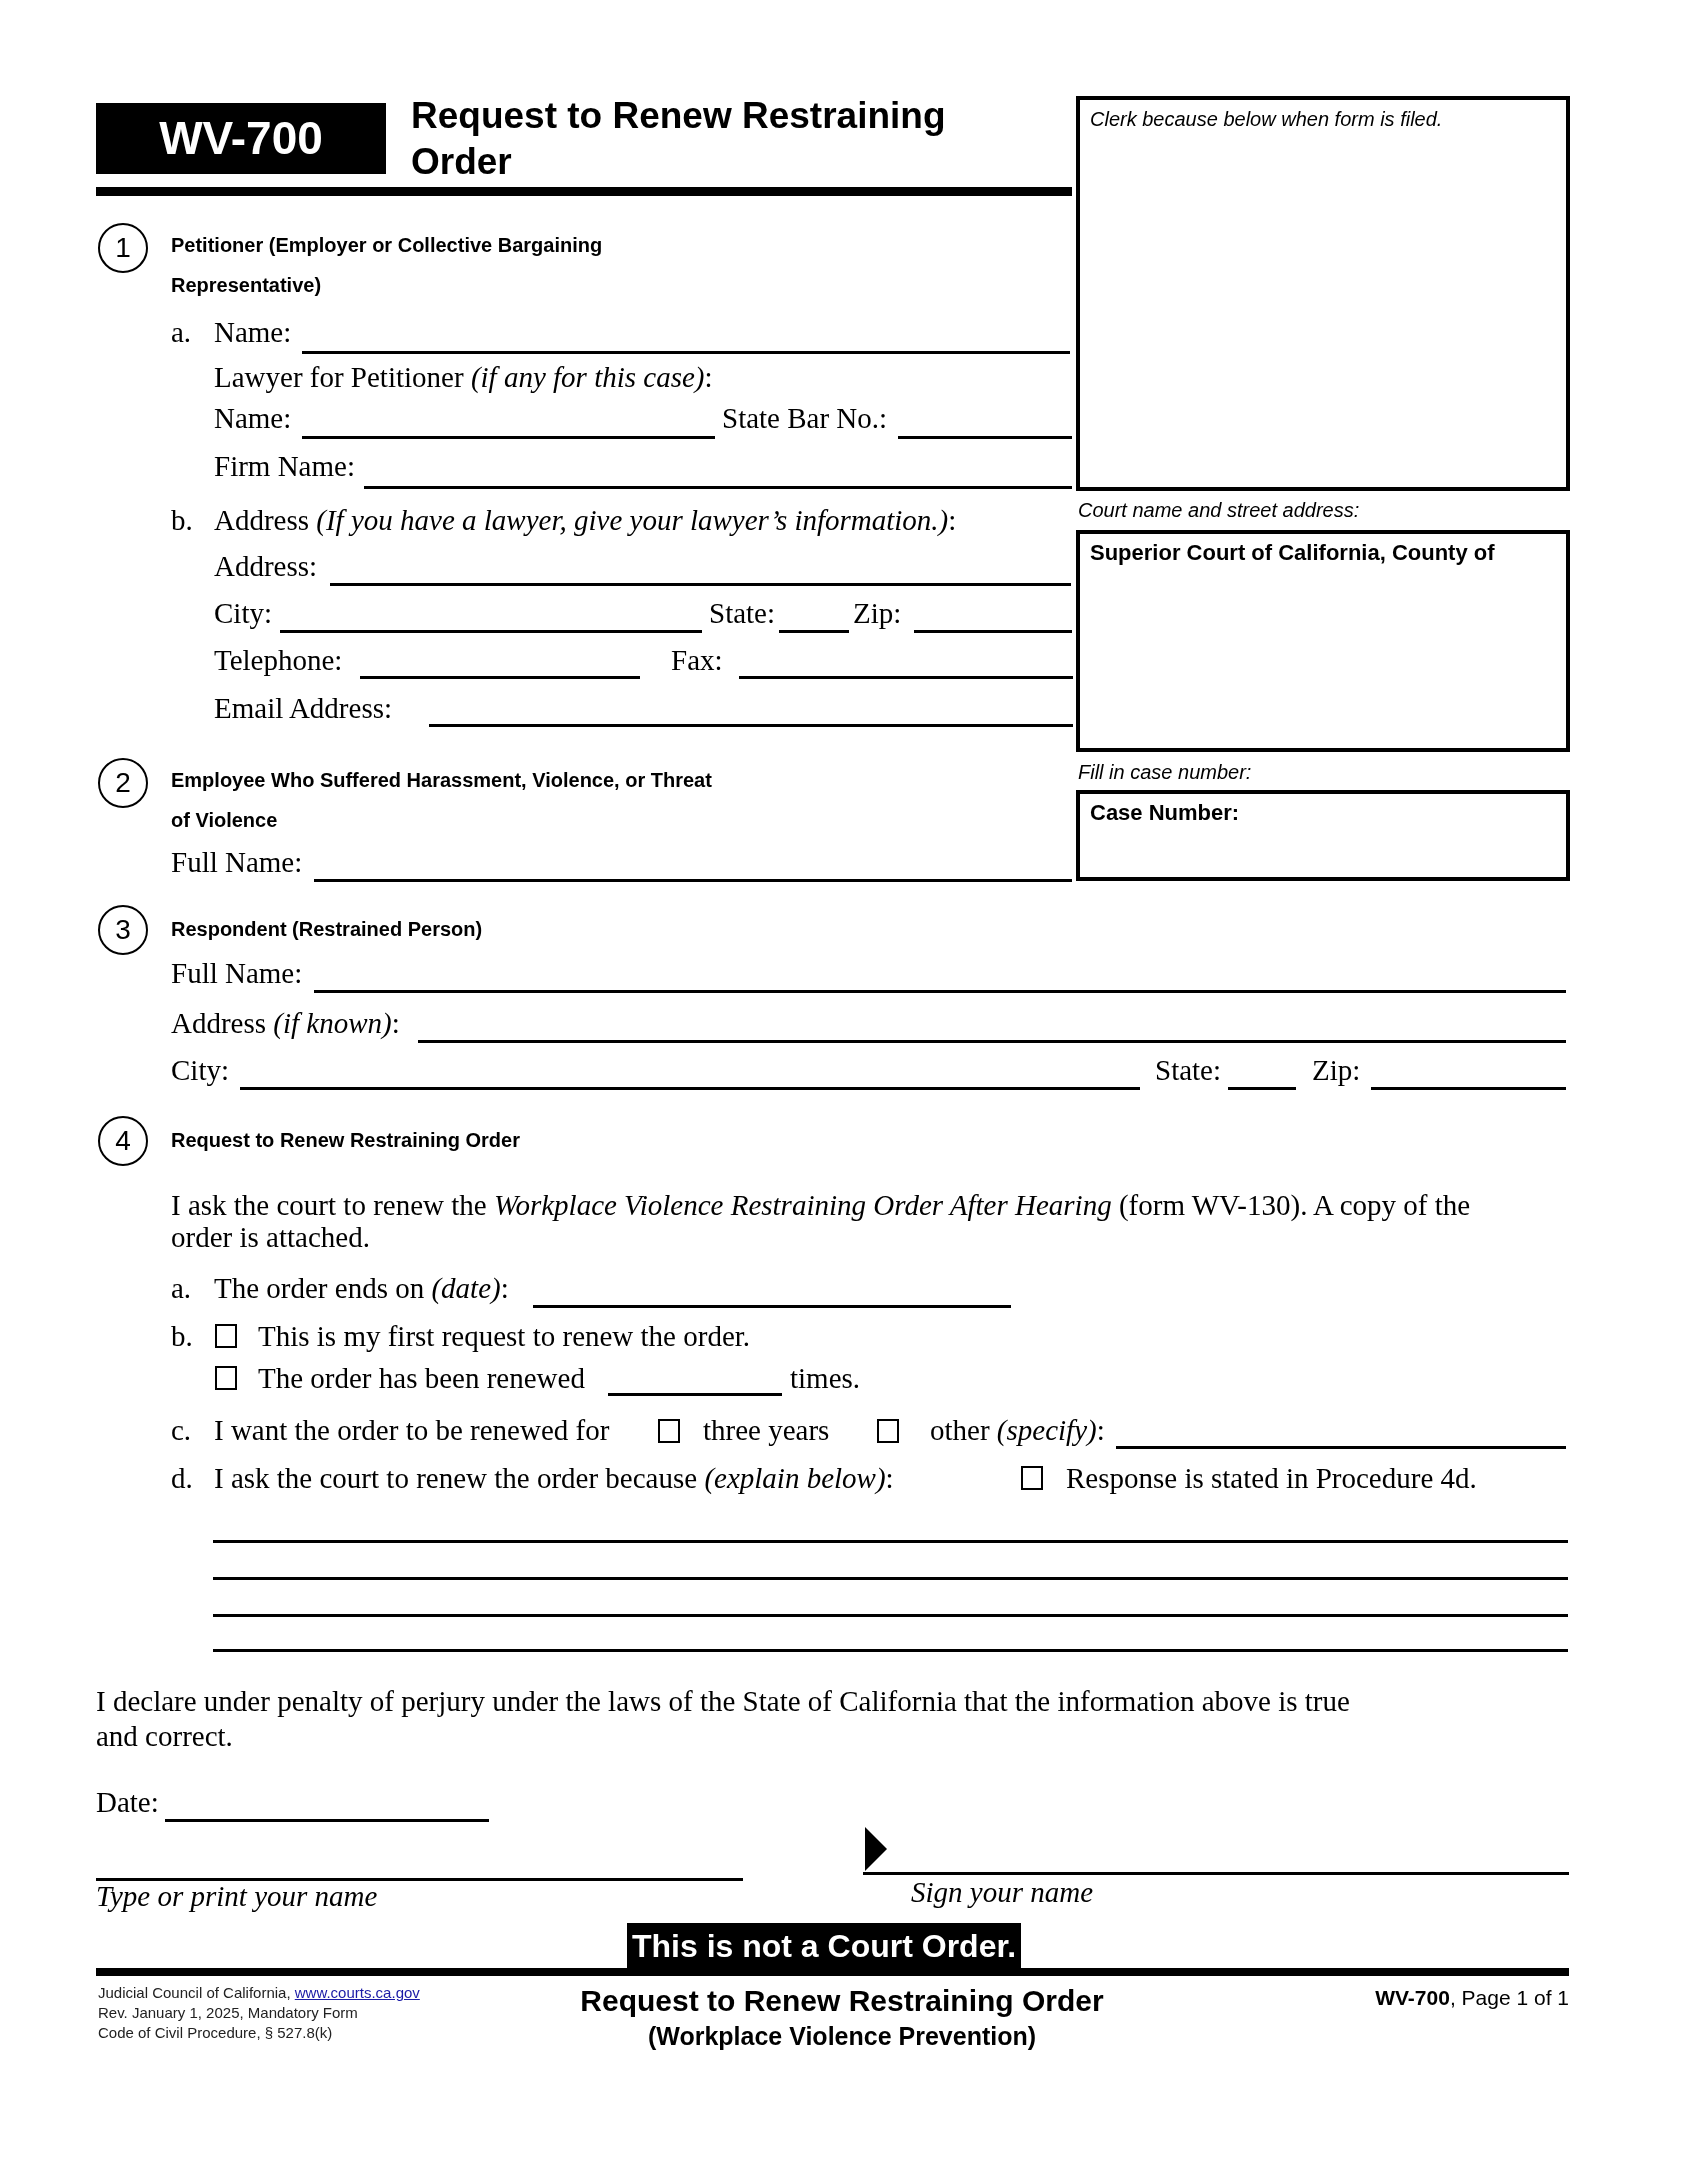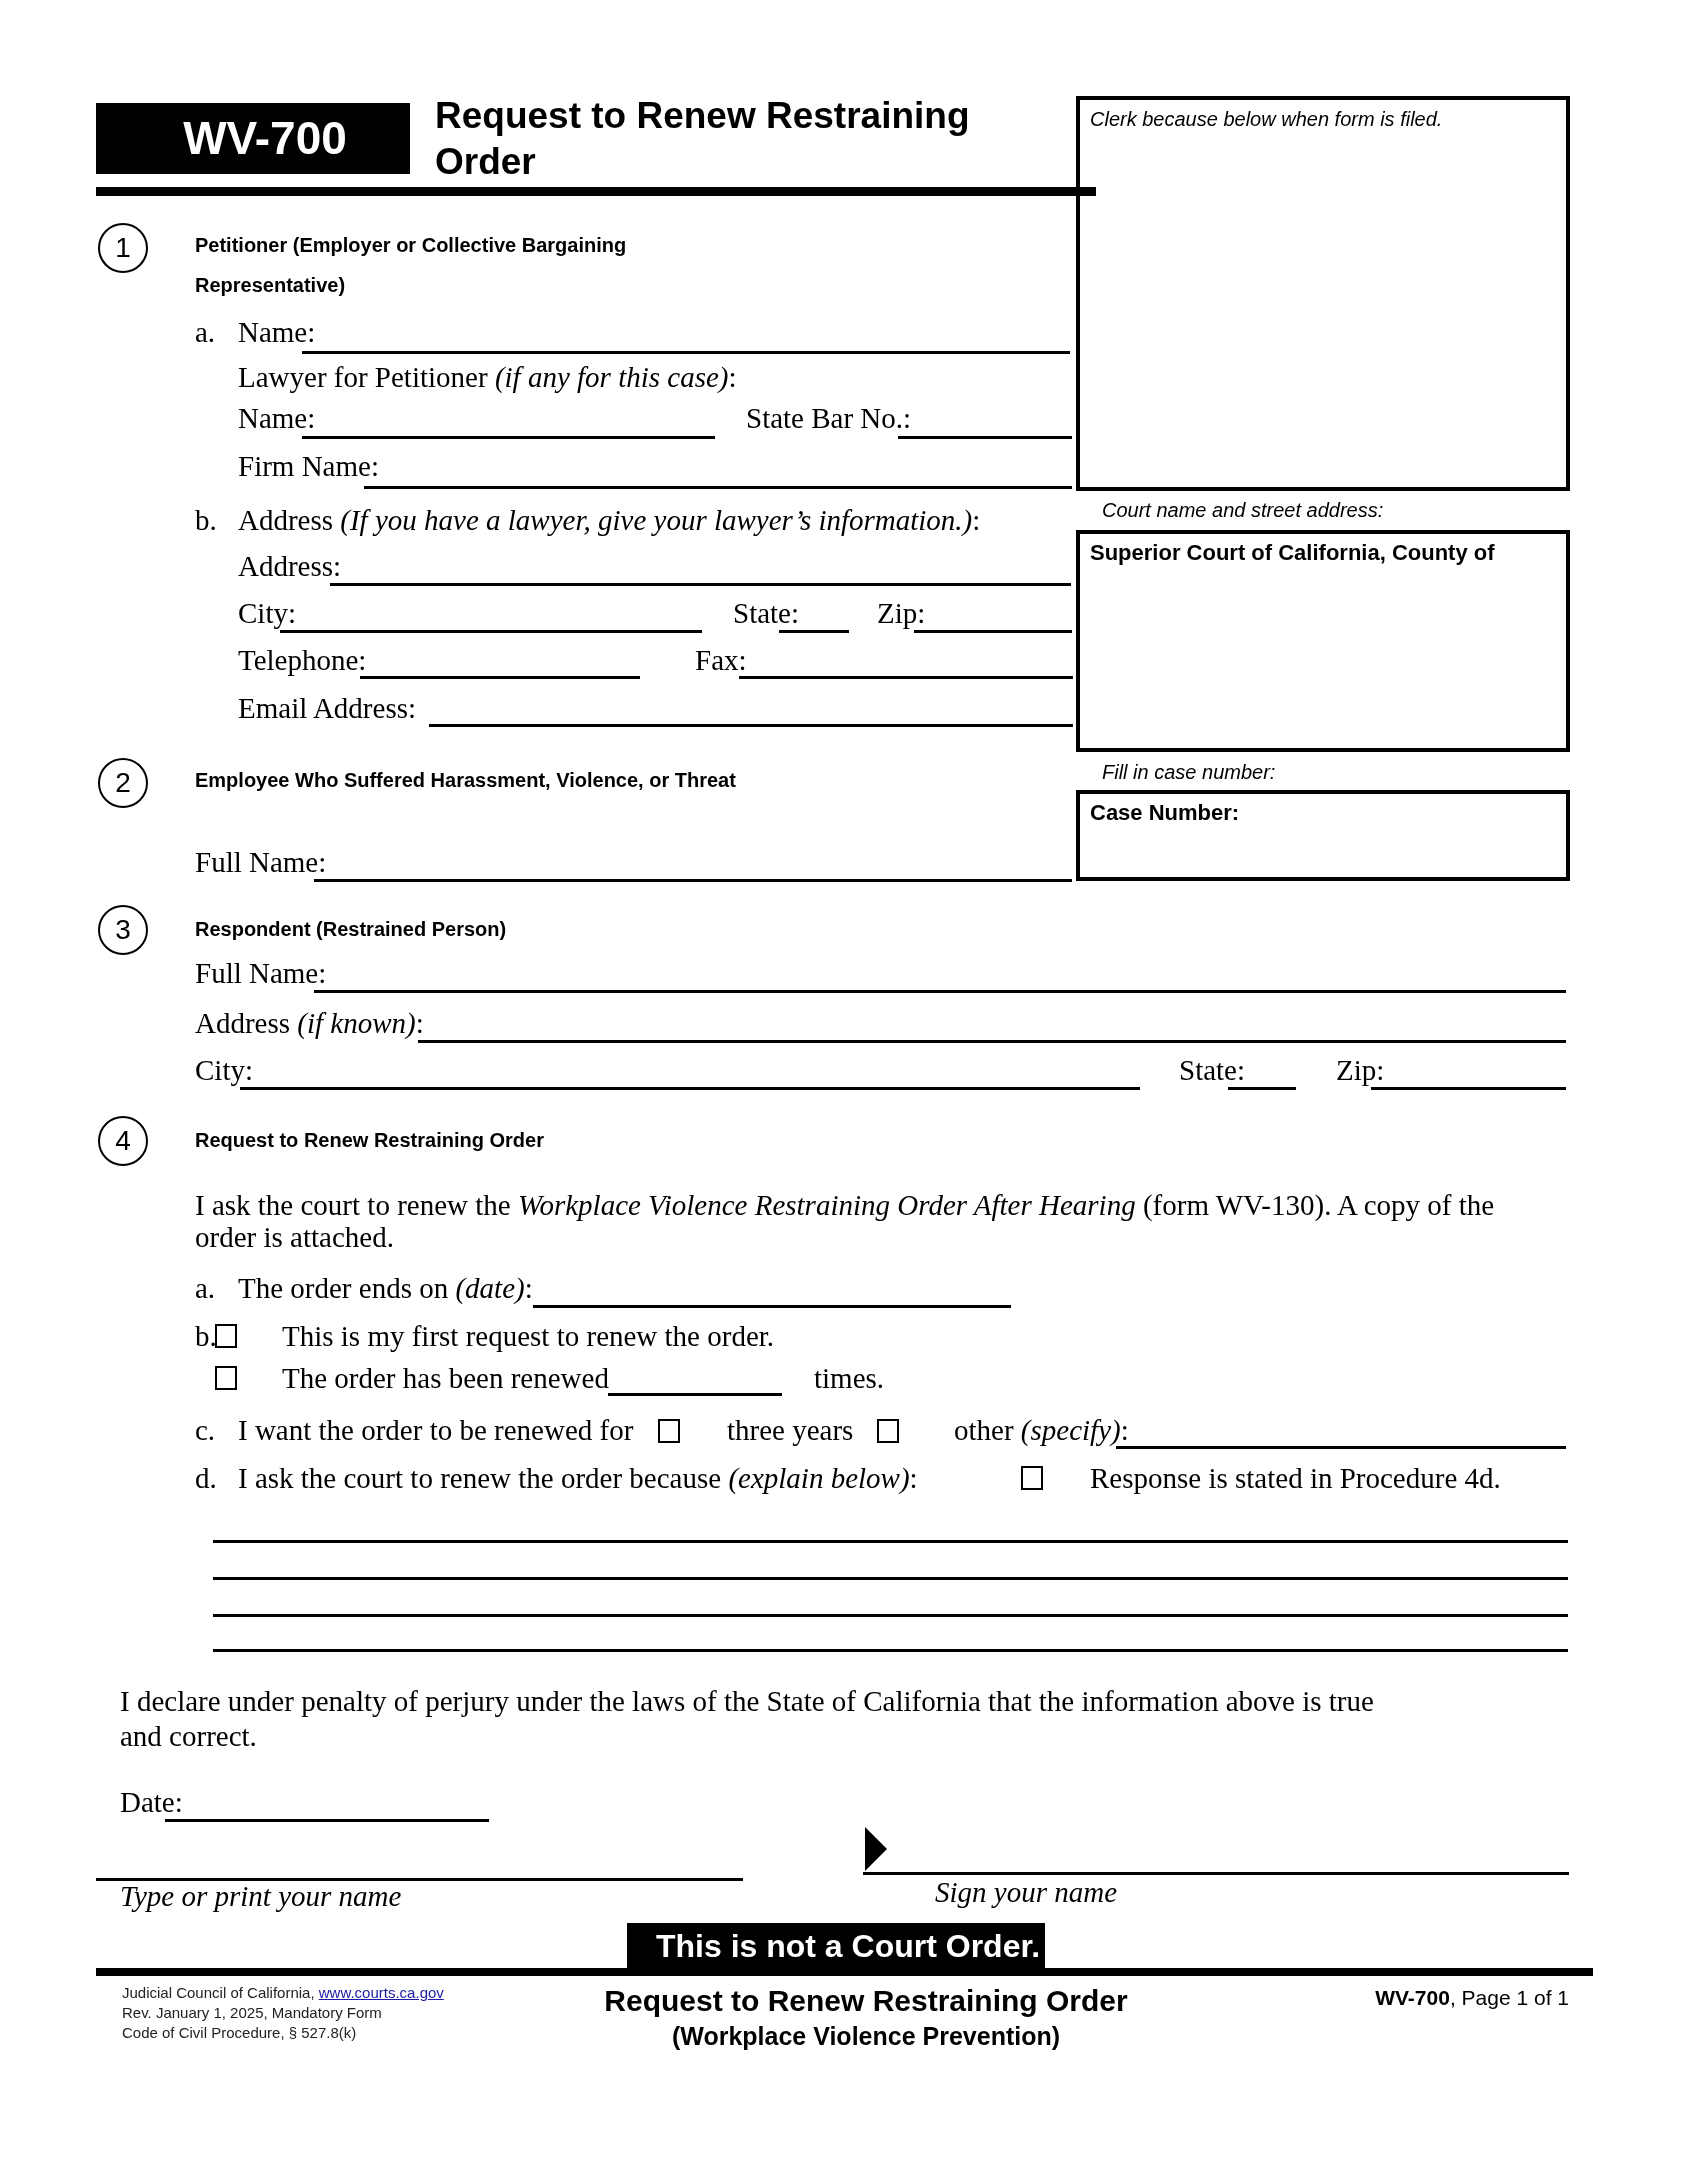--- a/index.html
+++ b/index.html
@@ -1,17 +1,17 @@
 <!DOCTYPE html>
 <html><head>
 <meta charset="utf-8">
 <style>
   html,body{margin:0;padding:0;background:#fff;}
   body{width:1683px;height:2178px;position:relative;overflow:hidden;color:#000;}
-  .abs{position:absolute;padding-left:24px;}
+  .abs{position:absolute;}
   .sans{font-family:"Liberation Sans","DejaVu Sans",sans-serif;}
   .line{position:absolute;height:3px;background:#000;}
   .box{position:absolute;border:4px solid #000;box-sizing:border-box;}
   .circle{position:absolute;width:50px;height:50px;border:2px solid #000;border-radius:50%;box-sizing:border-box;
     font-family:"Liberation Sans",sans-serif;font-size:28px;text-align:center;line-height:46px;}
   .h{font-family:"Liberation Sans",sans-serif;font-weight:bold;font-size:20px;line-height:40px;}
   .t{font-family:"Liberation Serif",serif;font-size:29px;line-height:32px;white-space:nowrap;}
   .i{font-style:italic;}
   .cb{position:absolute;width:22px;height:24px;border:2px solid #000;box-sizing:border-box;background:#fff;}
   .small-i{font-family:"Liberation Sans",sans-serif;font-style:italic;font-size:20px;white-space:nowrap;}
@@ -97,20 +97,21 @@
 <div class="line" style="left:739px;top:676px;width:334px;"></div>
 <input class="fld" style="left: 739px; top: 644px; width: 334px;" value="">
 
 <div class="abs t" style="left:214px;top:692px;">Email Address:</div>
 <div class="line" style="left:429px;top:724px;width:644px;"></div>
 <input class="fld" style="left: 429px; top: 691px; width: 644px;" value="">
 
 <div class="circle" style="left:98px;top:758px;">2</div>
 <div class="abs h" style="left:171px;top:760px;">
   <div>Employee Who Suffered Harassment, Violence, or Threat</div>
+  <div>of Violence</div>
 </div>
 <div class="abs t" style="left:171px;top:846px;">Full Name:</div>
 <div class="line" style="left:314px;top:879px;width:758px;"></div>
 <input class="fld" style="left: 314px; top: 846px; width: 758px;" value="">
 
 <div class="circle" style="left:98px;top:905px;">3</div>
 <div class="abs h" style="left:171px;top:909px;">Respondent (Restrained Person)</div>
 <div class="abs t" style="left:171px;top:957px;">Full Name:</div>
 <div class="line" style="left:314px;top:990px;width:1252px;"></div>
 <input class="fld" style="left: 314px; top: 957px; width: 1252px;" value="">

